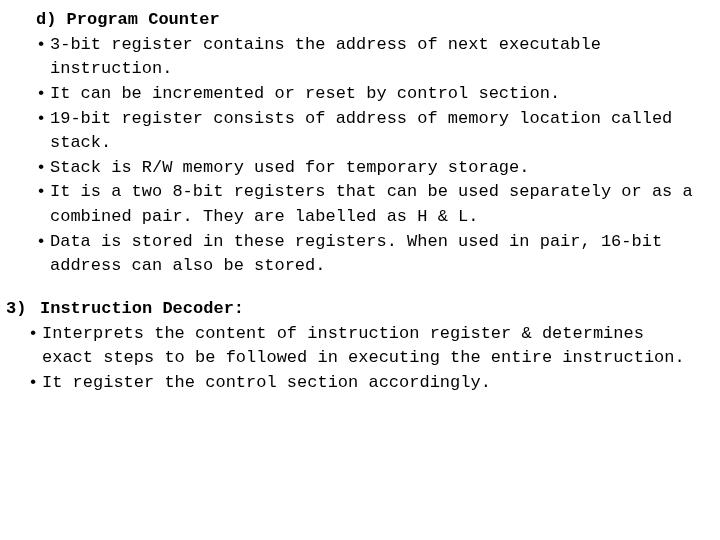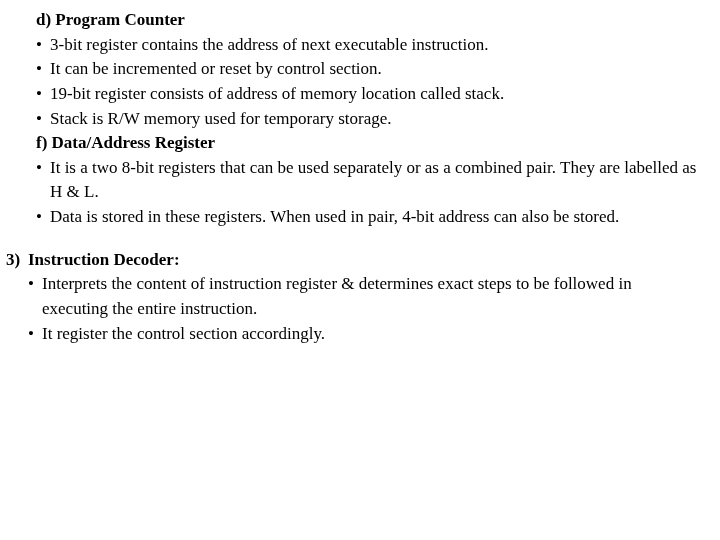--- a/index.html
+++ b/index.html
@@ -8,20 +8,21 @@
     width: 720px;
     height: 540px;
     background: #ffffff;
     font-family: "Times New Roman", Times, serif;
     font-size: 17px;
     color: #000000;
     line-height: 1.45;
   }
   .page {
     padding: 8px 20px 0 6px;
+    font-family: Liberation Mono, monospace;
   }
   .indent-1 {
     padding-left: 30px;
   }
   .indent-2 {
     padding-left: 30px;
   }
   .indent-3 {
     padding-left: 22px;
   }
@@ -44,20 +45,21 @@
   .num-list {
     display: flex;
   }
   .num-list .num {
     flex: 0 0 auto;
     width: 22px;
     font-weight: bold;
   }
   .num-list .txt {
     flex: 1 1 auto;
+    margin-left: 12px;
   }
 </style>
 </head>
 <body>
 
 <div class="page">
 
   <div class="indent-1">
     <div class="bold">d) Program Counter</div>
   </div>
@@ -72,30 +74,27 @@
 
   <div class="indent-2 bullet">
     <div class="dot">•</div>
     <div class="txt">19-bit register consists of address of memory location called stack.</div>
   </div>
   <div class="indent-2 bullet">
     <div class="dot">•</div>
     <div class="txt">Stack is R/W memory used for temporary storage.</div>
   </div>
 
-  <div class="indent-1">
-    <div class="bold">f)  Data/Address Register</div>
-  </div>
   <div class="indent-2 bullet">
     <div class="dot">•</div>
     <div class="txt">It is a two 8-bit registers that can be used separately or as a combined pair. They are labelled as H &amp; L.</div>
   </div>
   <div class="indent-2 bullet">
     <div class="dot">•</div>
-    <div class="txt">Data is stored in these registers. When used in pair, 4-bit address can also be stored.</div>
+    <div class="txt">Data is stored in these registers. When used in pair, 16-bit address can also be stored.</div>
   </div>
 
   <div class="section-gap"></div>
 
   <div class="num-list">
     <div class="num">3)</div>
     <div class="txt bold">Instruction Decoder:</div>
   </div>
   <div class="indent-3 bullet">
     <div class="dot">•</div>

